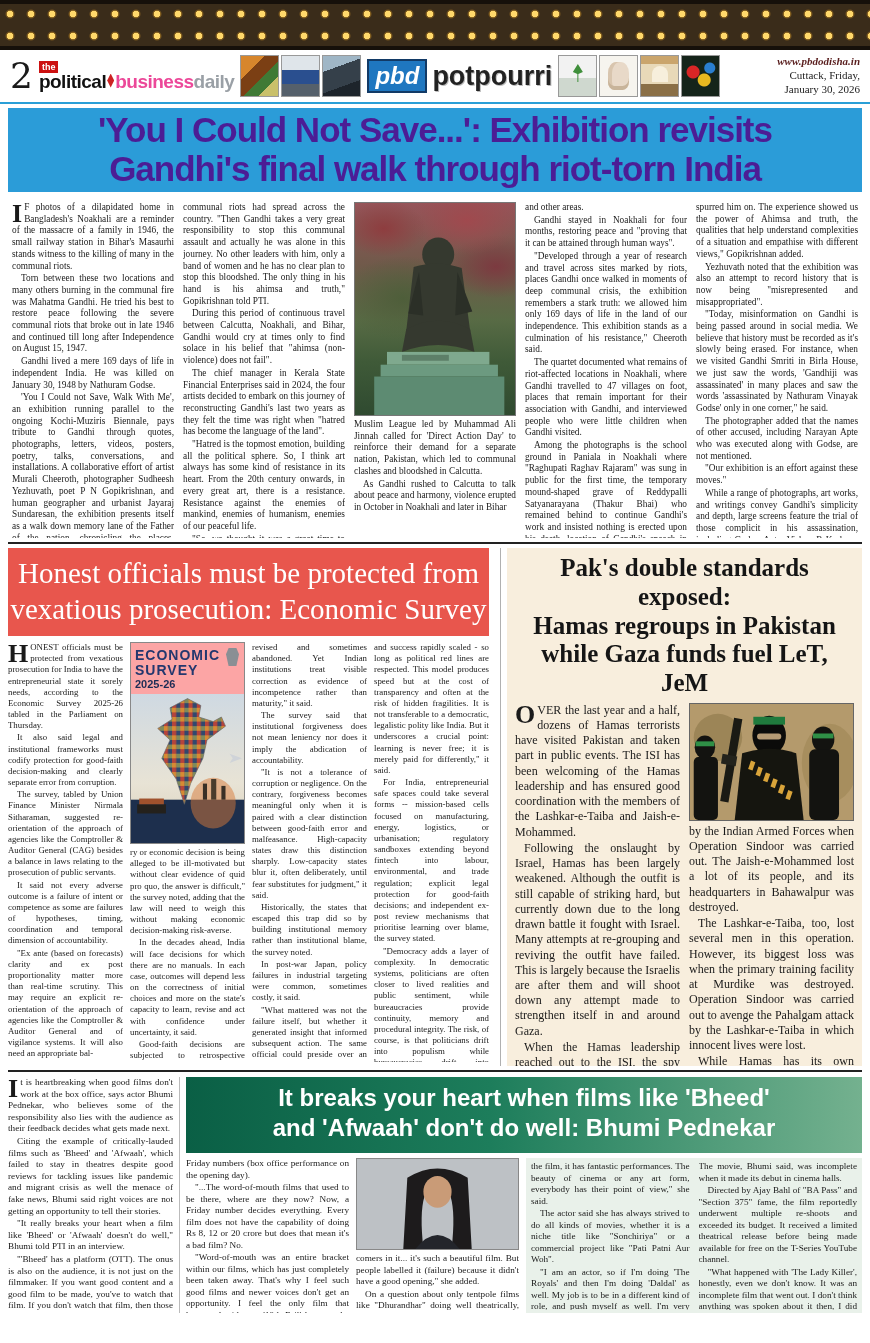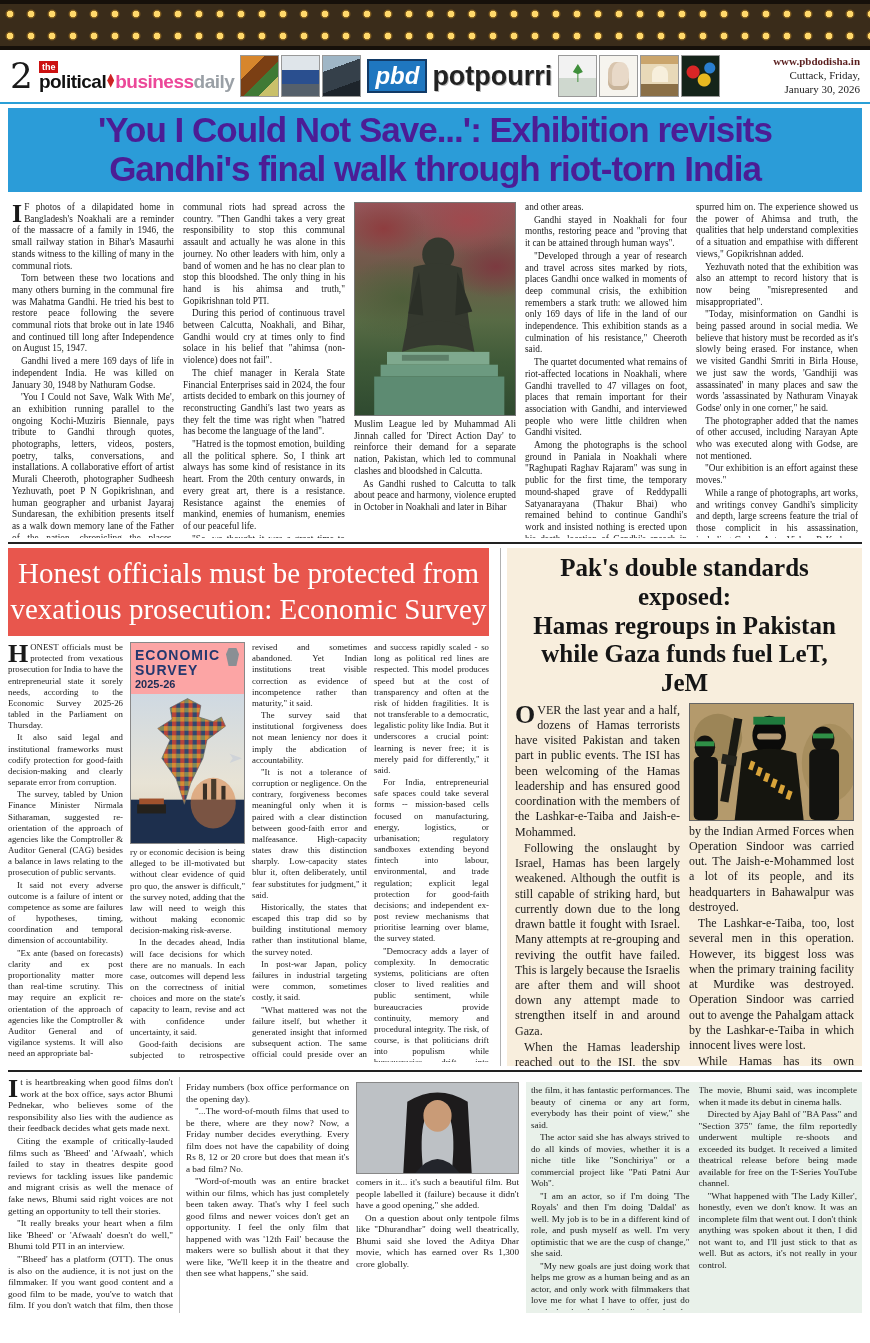--- a/index.html
+++ b/index.html
@@ -44,21 +44,21 @@
     background:#f7efdc;border-radius:50% 50% 0 0}
   .t-billiard{background:radial-gradient(circle at 30% 40%,#d92626 0 6px,rgba(0,0,0,0) 7px),
     radial-gradient(circle at 60% 60%,#e8b820 0 6px,rgba(0,0,0,0) 7px),
     radial-gradient(circle at 75% 30%,#2a7fd0 0 5px,rgba(0,0,0,0) 6px),#15241a}
   .sectionlogo{display:flex;align-items:center;gap:5px;white-space:nowrap}
   .pbd{background:#1f77c0;border:2px solid #123a66;color:#fff;
     font:bold italic 24px/1 "Liberation Sans",sans-serif;padding:3px 6px}
   .potpourri{font:bold 27px/1 "Liberation Sans",sans-serif;color:#222;
     text-shadow:1px 1px 0 #bbb}
   .dateblock{margin-left:auto;text-align:right;font-size:11px;line-height:1.25;color:#222}
-  .dateblock .site{font-weight:bold;color:#5a1f1f}
+  .dateblock .site{font-style:italic;font-weight:bold;color:#5a1f1f}
 
   
   .headline-box{margin:4px 8px;background:#2b9cd8;color:#4c1d95;text-align:center;
     padding:3px 2px 5px;height:84px}
   .headline-box div{font:bold 35px/1.1 "Liberation Sans",sans-serif;letter-spacing:-1px}
 
   
   .flow p{margin:0 0 1px;text-indent:9px;text-align:justify}
   .flow p:first-child{text-indent:0}
   .dc p:first-child::first-letter{float:left;font-size:26px;line-height:21px;
@@ -338,20 +338,24 @@
   <div class="rule"></div>
 
   <section class="bhumi">
     <div class="bh-col1 flow dc">
         <p>It is heartbreaking when good films don't work at the box office, says actor Bhumi Pednekar, who believes some of the responsibility also lies with the audience as their feedback decides what gets made next.</p>
         <p>Citing the example of critically-lauded films such as 'Bheed' and 'Afwaah', which failed to stay in theatres despite good reviews for tackling issues like pandemic and migrant crisis as well the menace of fake news, Bhumi said right voices are not getting an opportunity to tell their stories.</p>
         <p>"It really breaks your heart when a film like 'Bheed' or 'Afwaah' doesn't do well," Bhumi told PTI in an interview.</p>
         <p>"'Bheed' has a platform (OTT). The onus is also on the audience, it is not just on the filmmaker. If you want good content and a good film to be made, you've to watch that film. If you don't watch that film, then those films will not be made. It's like, what came first, the chicken or the egg? I don't really have an answer for it. All I know is if you want good work, you have to go support small films," the actor added.</p>
       </div>
     <div class="bh-right">
+      <div class="bhumi-banner">
+        <div>It breaks your heart when films like 'Bheed'</div>
+        <div>and 'Afwaah' don't do well: Bhumi Pednekar</div>
+      </div>
       <div class="bh-cols">
         <div class="col flow">
             <p>Friday numbers (box office performance on the opening day).</p>
             <p>"...The word-of-mouth films that used to be there, where are they now? Now, a Friday number decides everything. Every film does not have the capability of doing Rs 8, 12 or 20 crore but does that mean it's a bad film? No.</p>
             <p>"Word-of-mouth was an entire bracket within our films, which has just completely been taken away. That's why I feel such good films and newer voices don't get an opportunity. I feel the only film that happened with was '12th Fail' because the makers were so bullish about it that they were like, 'We'll keep it in the theatre and then see what happens," she said.</p>
           </div>
         <div class="col">
           <div class="bhumi-photo">
             <svg viewBox="0 0 160 96" preserveAspectRatio="none">
               <rect width="160" height="96" fill="#c3c7ca"></rect>

